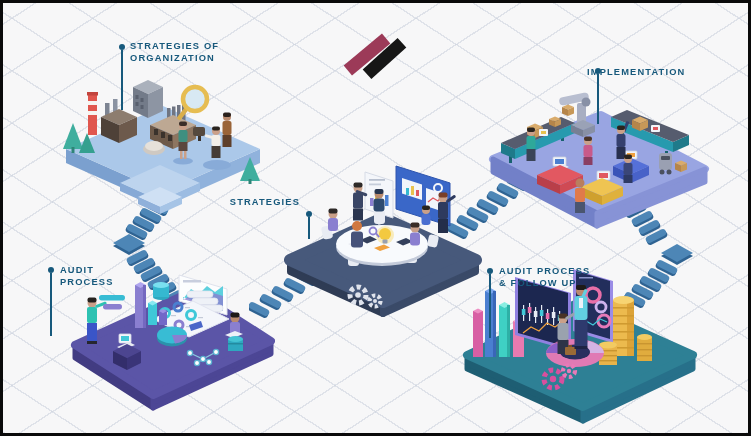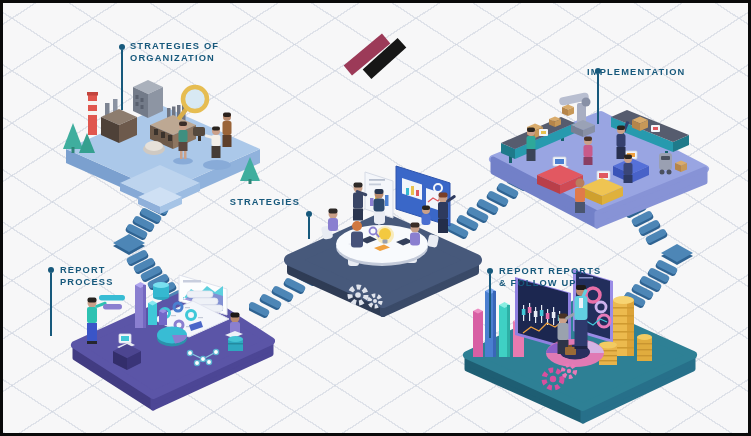--- a/index.html
+++ b/index.html
@@ -566,24 +566,24 @@
   <div class="stage-label" style="left:225px;top:193px;width:72px;text-align:right">
     <span>STRATEGIES</span>
     <span></span>
   </div>
   <div class="callout-dot" style="left:303px;top:208px"></div>
   <div class="callout-line" style="left:305px;top:214px;height:22px"></div>
 
   <div class="callout-dot" style="left:45px;top:264px"></div>
   <div class="callout-line" style="left:47px;top:270px;height:63px"></div>
   <div class="stage-label" style="left:57px;top:261px">
-    <span>REPORT</span>
+    <span>AUDIT</span>
     <span>PROCESS</span>
   </div>
 
   <div class="callout-dot" style="left:484px;top:265px"></div>
   <div class="callout-line" style="left:486px;top:271px;height:64px"></div>
   <div class="stage-label" style="left:496px;top:262px">
-    <span>REPORT REPORTS</span>
+    <span>AUDIT PROCESS</span>
     <span>&amp; FOLLOW UP</span>
   </div>
 
 </div>
 
 </body></html>

